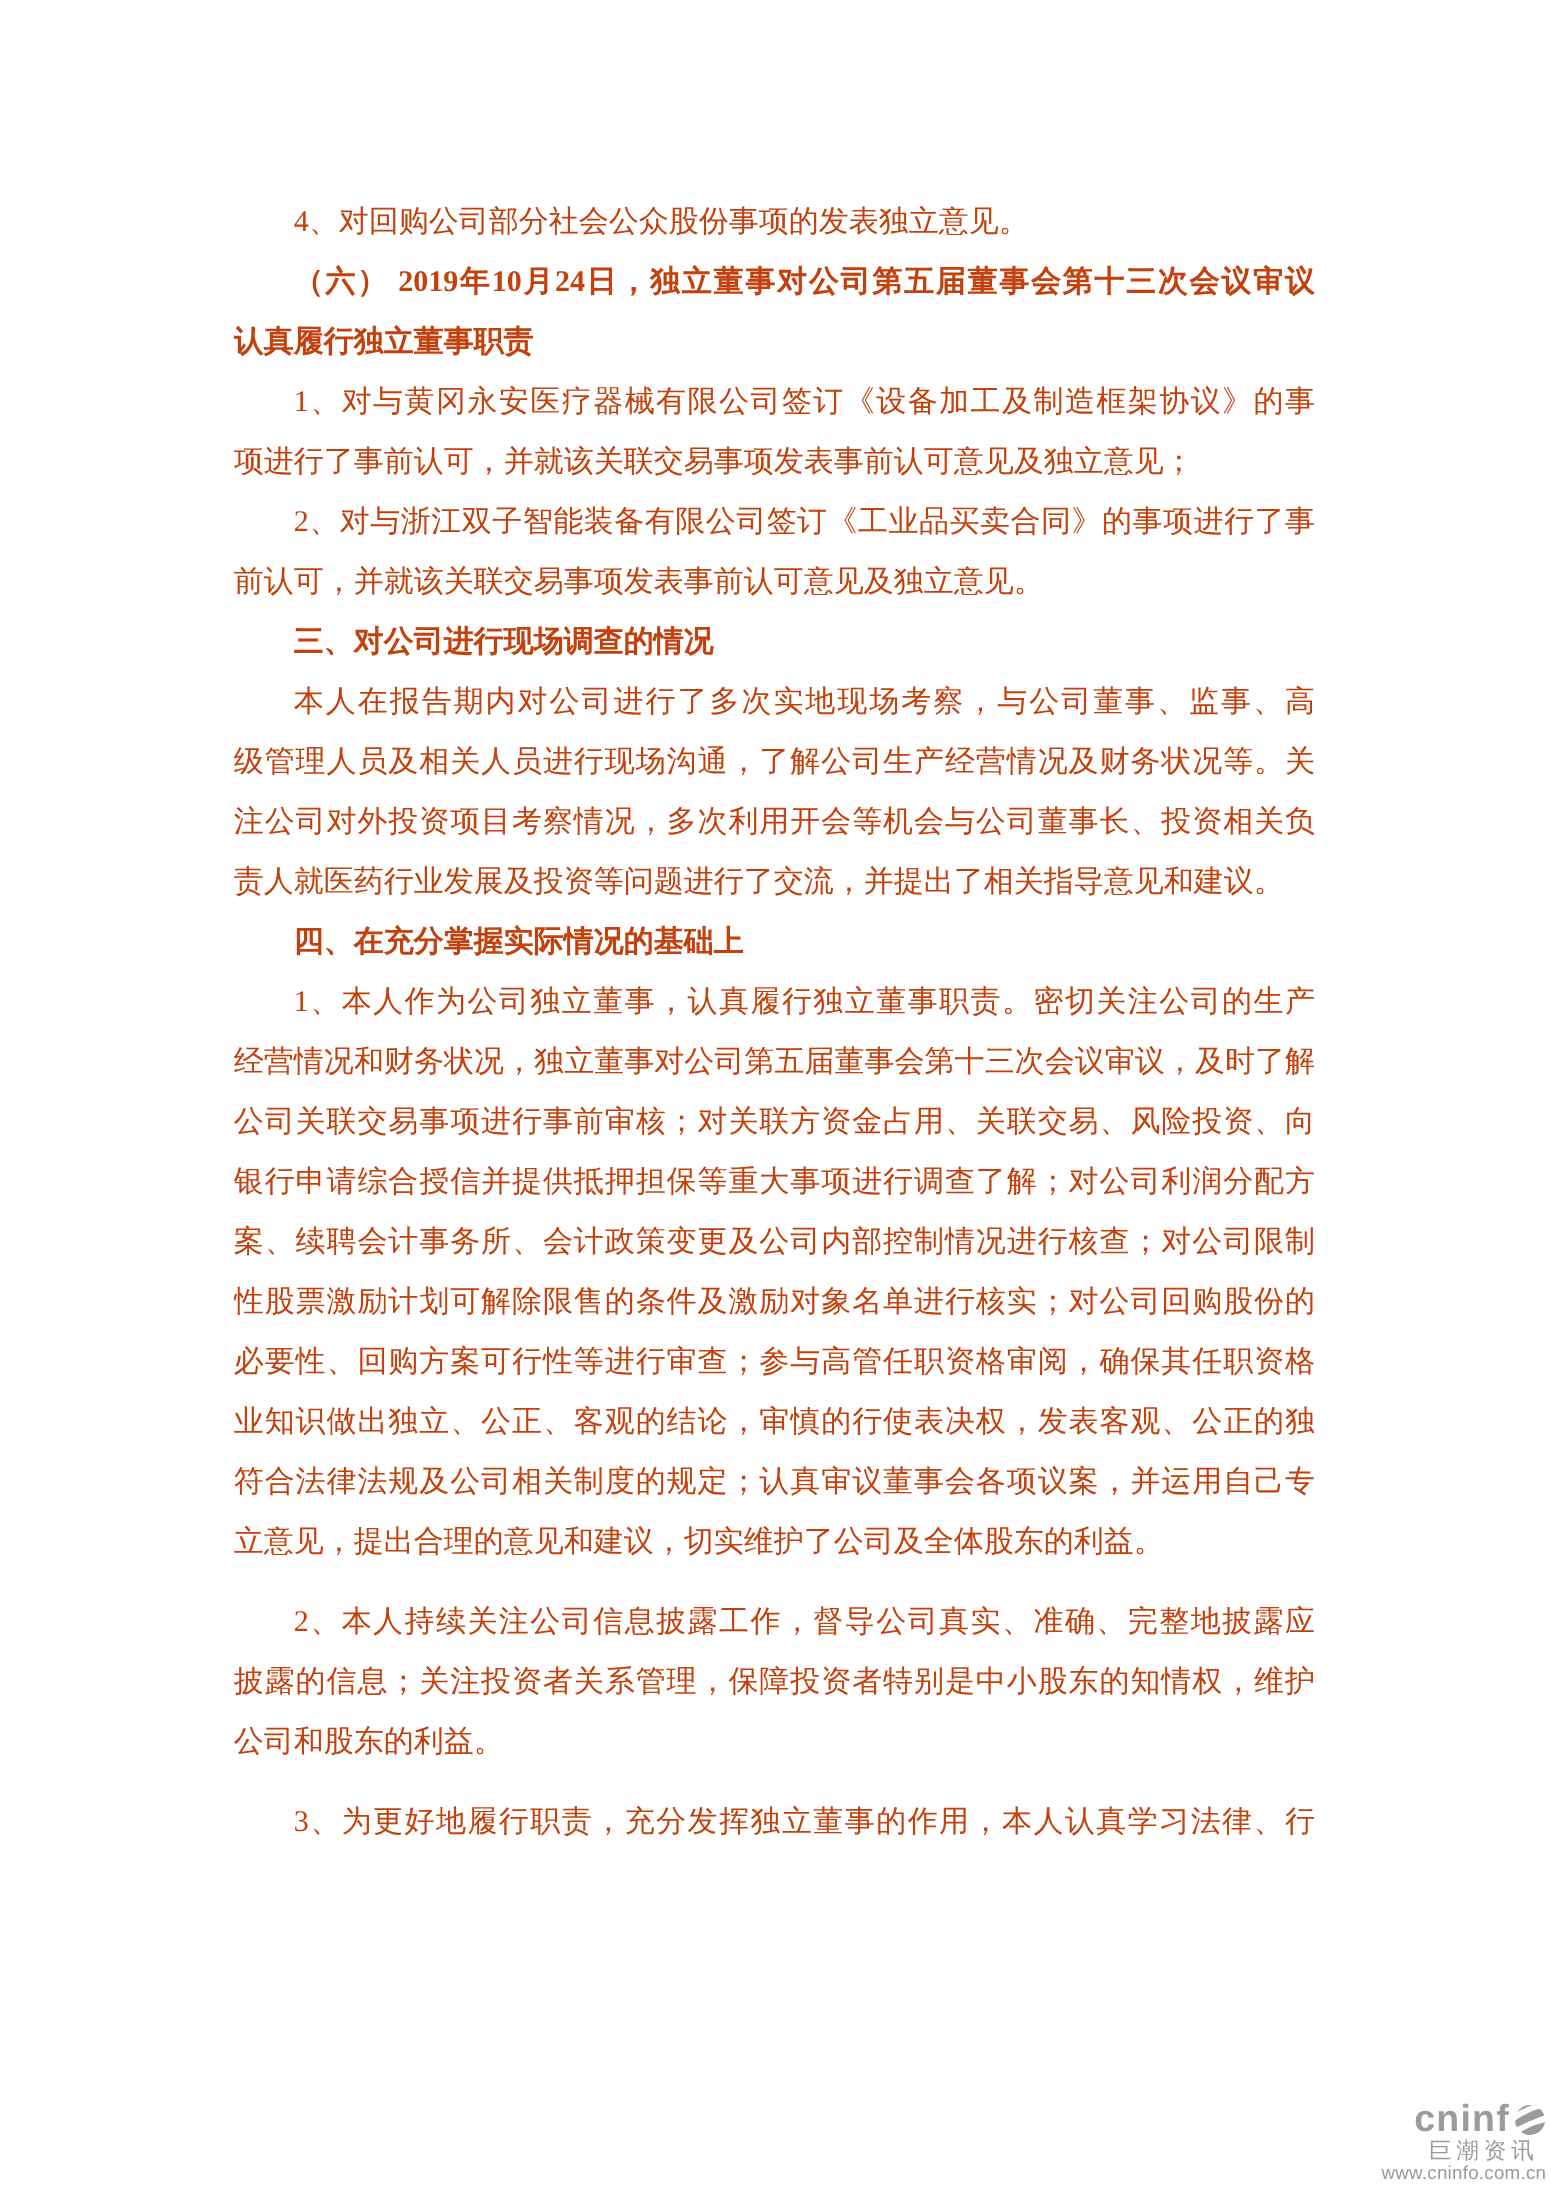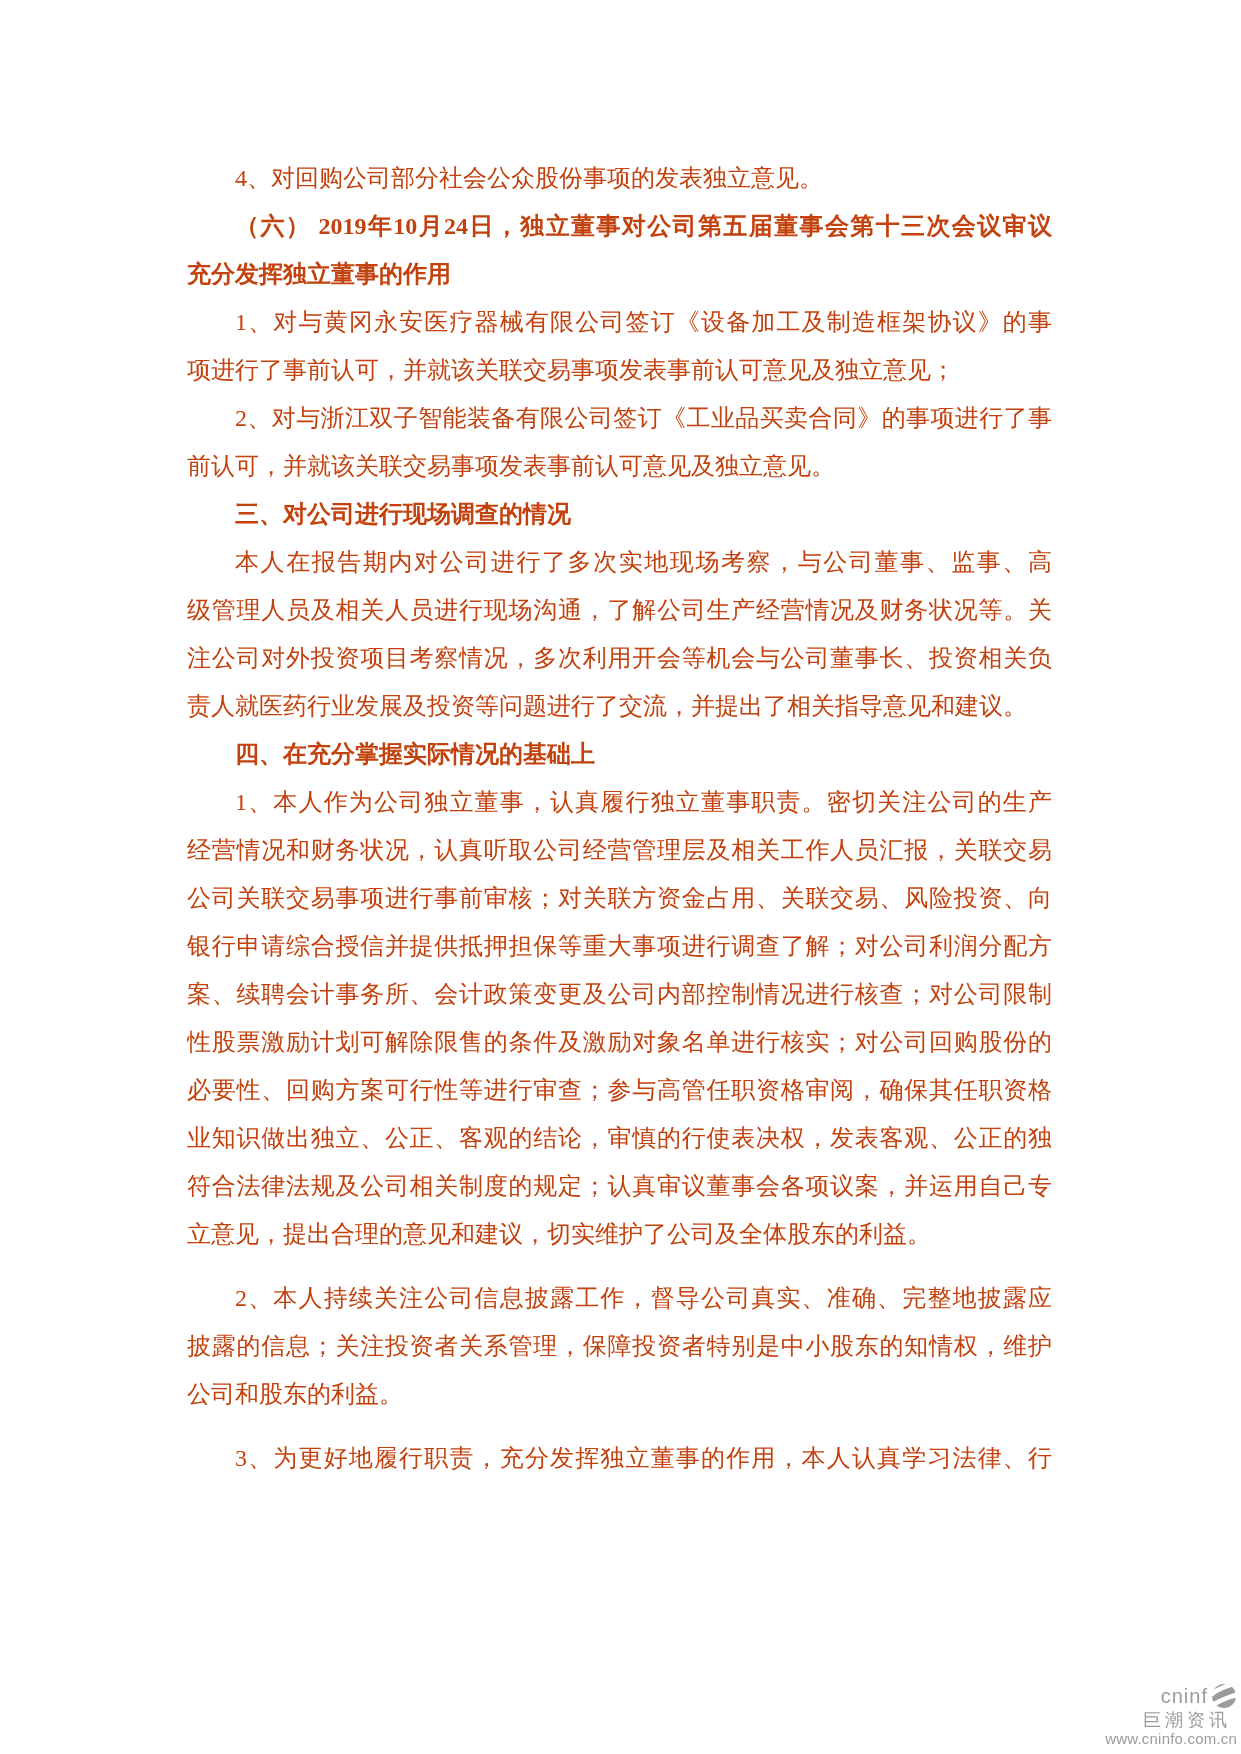--- a/index.html
+++ b/index.html
@@ -52,55 +52,55 @@
     font-family: "Liberation Sans", "DejaVu Sans", sans-serif;
     line-height: 1;
   }
   .cninfo-row1 {
     display: flex;
     align-items: center;
     justify-content: flex-end;
     gap: 3px;
   }
   .cninfo-wordmark {
-    font-size: 20px;
-    font-weight: 400;
+    font-size: 30px;
+    font-weight: 700;
     letter-spacing: 1px;
     line-height: 26px;
   }
   .cninfo-cn {
     font-size: 18px;
     letter-spacing: 4px;
     margin: 2px 6px 0 0;
   }
   .cninfo-url {
     font-size: 15px;
     letter-spacing: 0.2px;
     margin-top: 2px;
   }
 </style>
 </head>
 <body>
 
 <div class="text-block">
   <div class="line indent end">4、对回购公司部分社会公众股份事项的发表独立意见。</div>
   <div class="line indent bold">（六） 2019年10月24日，独立董事对公司第五届董事会第十三次会议审议</div>
-  <div class="line bold end">充分发挥独立董事的作用</div>
+  <div class="line bold end">认真履行独立董事职责</div>
   <div class="line indent">1、对与黄冈永安医疗器械有限公司签订《设备加工及制造框架协议》的事</div>
   <div class="line end">项进行了事前认可，并就该关联交易事项发表事前认可意见及独立意见；</div>
   <div class="line indent">2、对与浙江双子智能装备有限公司签订《工业品买卖合同》的事项进行了事</div>
   <div class="line end">前认可，并就该关联交易事项发表事前认可意见及独立意见。</div>
   <div class="line indent bold end">三、对公司进行现场调查的情况</div>
   <div class="line indent">本人在报告期内对公司进行了多次实地现场考察，与公司董事、监事、高</div>
   <div class="line">级管理人员及相关人员进行现场沟通，了解公司生产经营情况及财务状况等。关</div>
   <div class="line">注公司对外投资项目考察情况，多次利用开会等机会与公司董事长、投资相关负</div>
   <div class="line end">责人就医药行业发展及投资等问题进行了交流，并提出了相关指导意见和建议。</div>
   <div class="line indent bold end">四、在充分掌握实际情况的基础上</div>
   <div class="line indent">1、本人作为公司独立董事，认真履行独立董事职责。密切关注公司的生产</div>
-  <div class="line">经营情况和财务状况，认真听取公司经营管理层及相关工作人员汇报，关联交易</div>
+  <div class="line">经营情况和财务状况，独立董事对公司第五届董事会第十三次会议审议，及时了解</div>
   <div class="line">公司关联交易事项进行事前审核；对关联方资金占用、关联交易、风险投资、向</div>
   <div class="line">银行申请综合授信并提供抵押担保等重大事项进行调查了解；对公司利润分配方</div>
   <div class="line">案、续聘会计事务所、会计政策变更及公司内部控制情况进行核查；对公司限制</div>
   <div class="line">性股票激励计划可解除限售的条件及激励对象名单进行核实；对公司回购股份的</div>
   <div class="line">必要性、回购方案可行性等进行审查；参与高管任职资格审阅，确保其任职资格</div>
   <div class="line">业知识做出独立、公正、客观的结论，审慎的行使表决权，发表客观、公正的独</div>
   <div class="line">符合法律法规及公司相关制度的规定；认真审议董事会各项议案，并运用自己专</div>
   <div class="line end">立意见，提出合理的意见和建议，切实维护了公司及全体股东的利益。</div>
   <div class="line indent gap">2、本人持续关注公司信息披露工作，督导公司真实、准确、完整地披露应</div>
   <div class="line">披露的信息；关注投资者关系管理，保障投资者特别是中小股东的知情权，维护</div>

